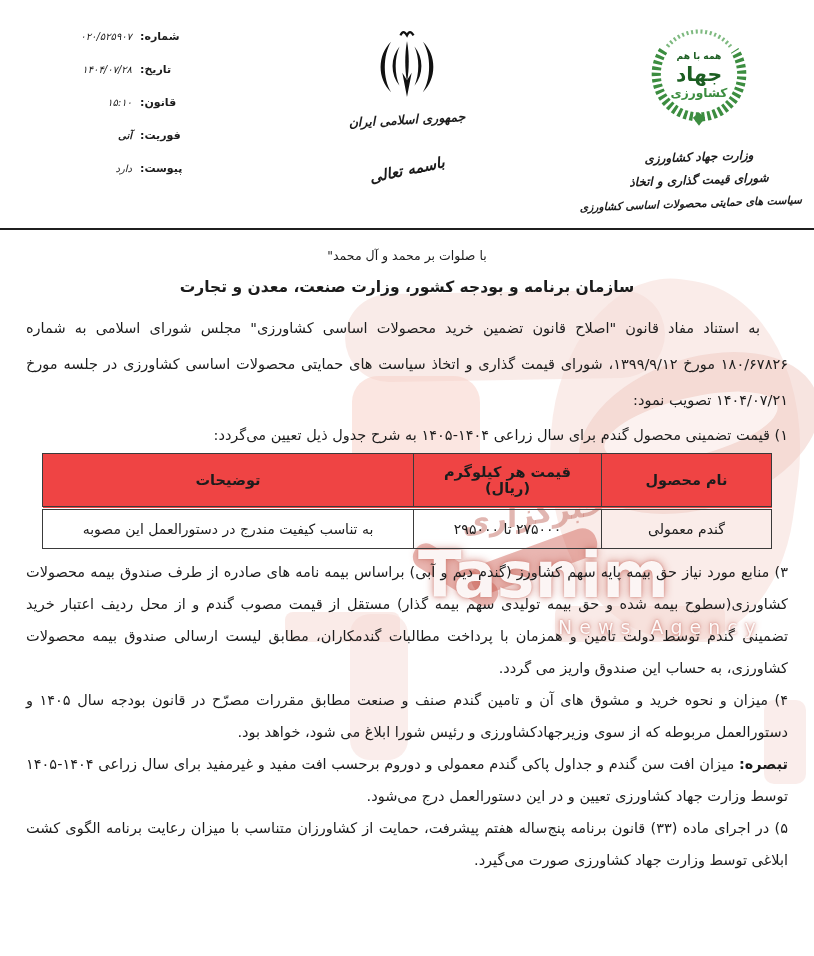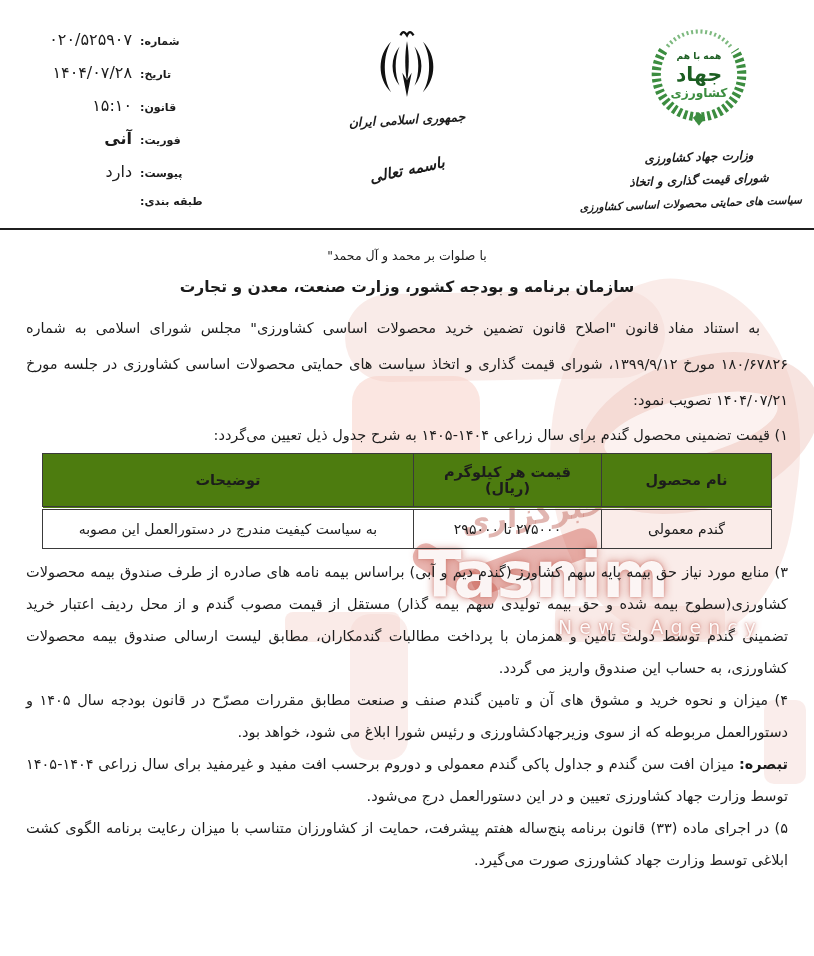--- a/index.html
+++ b/index.html
@@ -9,21 +9,21 @@
     background:#ffffff; color:#1c1c1c;
     font-family:"DejaVu Sans", sans-serif;
     direction:rtl;
   }
   .layer-content { position:relative; z-index:1; }
 
   
   .meta { position:absolute; top:30px; left:18px; width:200px; z-index:1; }
   .meta-row { display:flex; align-items:baseline; margin-bottom:13px; min-height:20px; }
   .meta-label { font-weight:bold; font-size:11px; width:86px; text-align:left; padding-left:8px; white-space:nowrap; }
-  .meta-value { font-size:16px; text-align:right; direction:rtl; white-space:nowrap; }
+  .meta-value { font-size:10px; text-align:right; direction:rtl; white-space:nowrap;font-style:italic; }
   .meta-value.bold { font-weight:bold; }
 
   .emblem { position:absolute; top:26px; left:332px; width:150px; text-align:center; z-index:1; }
   .emblem svg { display:block; margin:0 auto; }
   .emblem-caption { font-size:12.5px; font-weight:bold; font-style:italic; transform:rotate(-3deg); display:block; margin-top:2px; }
   .bismillah { display:block; margin:34px auto 0; font-size:15px; font-weight:bold; font-style:italic; transform:rotate(-12deg); width:90px; }
 
   .org { position:absolute; top:20px; left:596px; width:206px; text-align:center; z-index:1; }
   .org-lines { margin-top:6px; }
   .org-line { display:block; font-size:12px; font-weight:bold; font-style:italic; line-height:1.95; transform:rotate(-2deg); white-space:nowrap; }
@@ -35,21 +35,21 @@
   .main { position:absolute; top:244px; left:26px; width:762px; z-index:1; font-size:14.5px; }
   .salutation { text-align:center; font-size:12.5px; margin:4px 0 10px; }
   .recipient { text-align:center; font-weight:bold; font-size:15.5px; line-height:1.85; margin:0; }
   .intro { text-align:justify; line-height:36px; margin:8px 0 2px; text-indent:28px; }
   .clause { text-align:justify; line-height:32px; margin:0; }
   .clause.first { line-height:30px; margin-top:2px; }
   .note-label { font-weight:bold; }
 
   table.price { width:730px; margin:3px auto 7px; border-collapse:collapse; table-layout:fixed; }
   table.price th, table.price td { border:1.6px solid #3a3a3a; text-align:center; vertical-align:middle; }
-  table.price th { font-weight:bold; font-size:14.5px; background:#4d7c0f; padding:10px 6px; border-bottom:4px double #3a3a3a; }
+  table.price th { font-weight:bold; font-size:14.5px; background:#ef4444; padding:10px 6px; border-bottom:4px double #3a3a3a; }
   table.price td { padding:11px 6px; font-size:14px; }
   .col-product { width:170px; }
   .col-price { width:188px; }
   td.cell-product, td.cell-price { font-weight:normal; }
 
   
   .wm { position:absolute; z-index:0; pointer-events:none; }
   .wm-soft1 { left:345px; top:292px; width:320px; height:88px; background:#f5ddd8; opacity:.6; border-radius:44px; transform:rotate(-1deg); }
   .wm-soft2 { left:548px; top:280px; width:252px; height:358px; background:#f5dcd7; opacity:.55; border-radius:45% 55% 40% 60%; transform:rotate(8deg); }
   .wm-swoosh { left:575px; top:358px; width:248px; height:150px; background:#efc9c2; opacity:.5; border-radius:50%; transform:rotate(-18deg); }
@@ -99,24 +99,20 @@
     <span class="meta-value">۱۵:۱۰</span>
   </div>
   <div class="meta-row">
     <span class="meta-label">فوریت:</span>
     <span class="meta-value bold">آنی</span>
   </div>
   <div class="meta-row">
     <span class="meta-label">پیوست:</span>
     <span class="meta-value">دارد</span>
   </div>
-  <div class="meta-row">
-    <span class="meta-label">طبقه بندی:</span>
-    <span class="meta-value"></span>
-  </div>
 </div>
 
 <div class="emblem">
   <svg width="84" height="84" viewBox="0 0 90 90">
     <path d="M38 10 q3 -7 7 0 q3 -7 7 0" fill="none" stroke="#111" stroke-width="2.4"></path>
     <path d="M45 16 C42.5 30 42.5 46 45 60 C47.5 46 47.5 30 45 16 Z" fill="#111"></path>
     <path d="M45 58 L40 50 L45 76 L50 50 Z" fill="#111"></path>
     <path d="M37 22 C27 34 27 52 37 64 C31.5 52 31.5 34 37 22 Z" fill="#111"></path>
     <path d="M53 22 C63 34 63 52 53 64 C58.5 52 58.5 34 53 22 Z" fill="#111"></path>
     <path d="M28 17 C13 31 13 57 28 71 C19 57 19 31 28 17 Z" fill="#111"></path>
@@ -164,21 +160,21 @@
       <tr>
         <th>نام محصول</th>
         <th>قیمت هر کیلوگرم (ریال)</th>
         <th>توضیحات</th>
       </tr>
     </thead>
     <tbody>
       <tr>
         <td class="cell-product">گندم معمولی</td>
         <td class="cell-price">۲۷۵۰۰۰ تا ۲۹۵۰۰۰</td>
-        <td>به سیاست کیفیت مندرج در دستورالعمل این مصوبه</td>
+        <td>به تناسب کیفیت مندرج در دستورالعمل این مصوبه</td>
       </tr>
     </tbody>
   </table>
 
   <p class="clause">۳) منابع مورد نیاز حق بیمه پایه سهم کشاورز (گندم دیم و آبی) براساس بیمه نامه های صادره از طرف صندوق بیمه محصولات کشاورزی(سطوح بیمه شده و حق بیمه تولیدی سهم بیمه گذار) مستقل از قیمت مصوب گندم و از محل ردیف اعتبار خرید تضمینی گندم توسط دولت تامین و همزمان با پرداخت مطالبات گندمکاران، مطابق لیست ارسالی صندوق بیمه محصولات کشاورزی، به حساب این صندوق واریز می گردد.</p>
   <p class="clause">۴) میزان و نحوه خرید و مشوق های آن و تامین گندم صنف و صنعت مطابق مقررات مصرّح در قانون بودجه سال ۱۴۰۵ و دستورالعمل مربوطه که از سوی وزیرجهادکشاورزی و رئیس شورا ابلاغ می شود، خواهد بود.</p>
   <p class="clause"><span class="note-label">تبصره:</span><span> میزان افت سن گندم و جداول پاکی گندم معمولی و دوروم برحسب افت مفید و غیرمفید برای سال زراعی ۱۴۰۴-۱۴۰۵ توسط وزارت جهاد کشاورزی تعیین و در این دستورالعمل درج می‌شود.</span></p>
   <p class="clause">۵) در اجرای ماده (۳۳) قانون برنامه پنج‌ساله هفتم پیشرفت، حمایت از کشاورزان متناسب با میزان رعایت برنامه الگوی کشت ابلاغی توسط وزارت جهاد کشاورزی صورت می‌گیرد.</p>
 </div>
 

